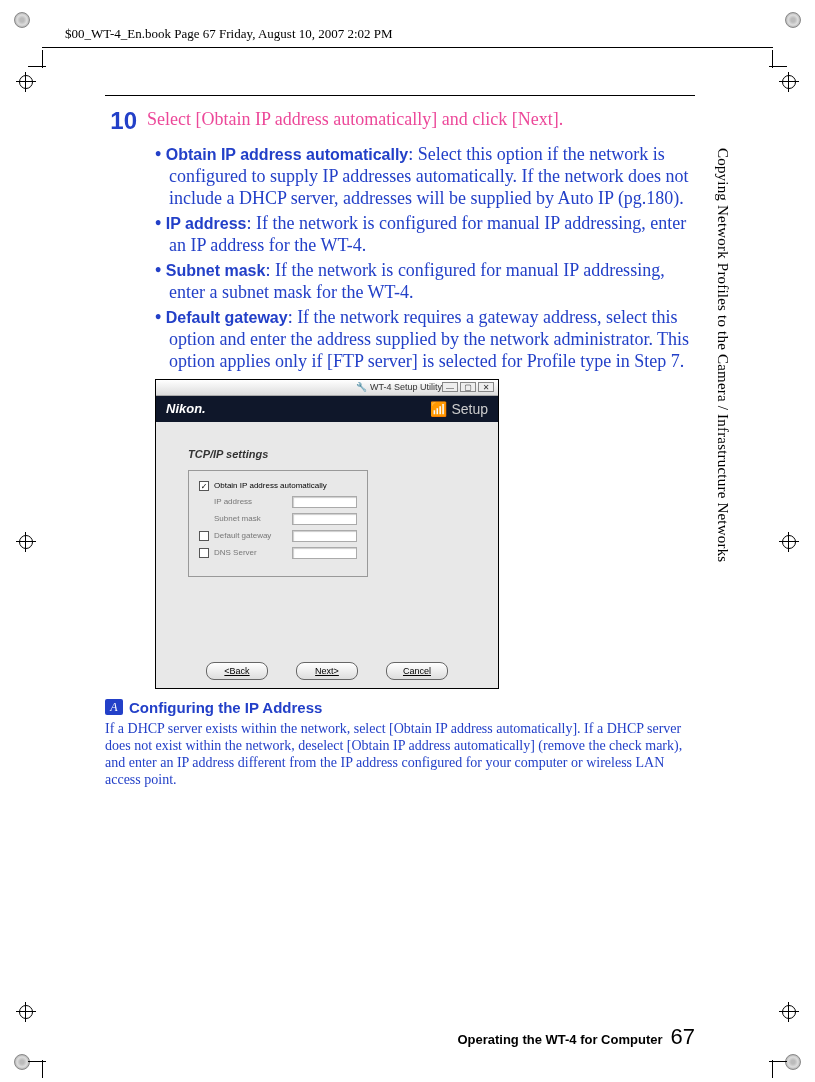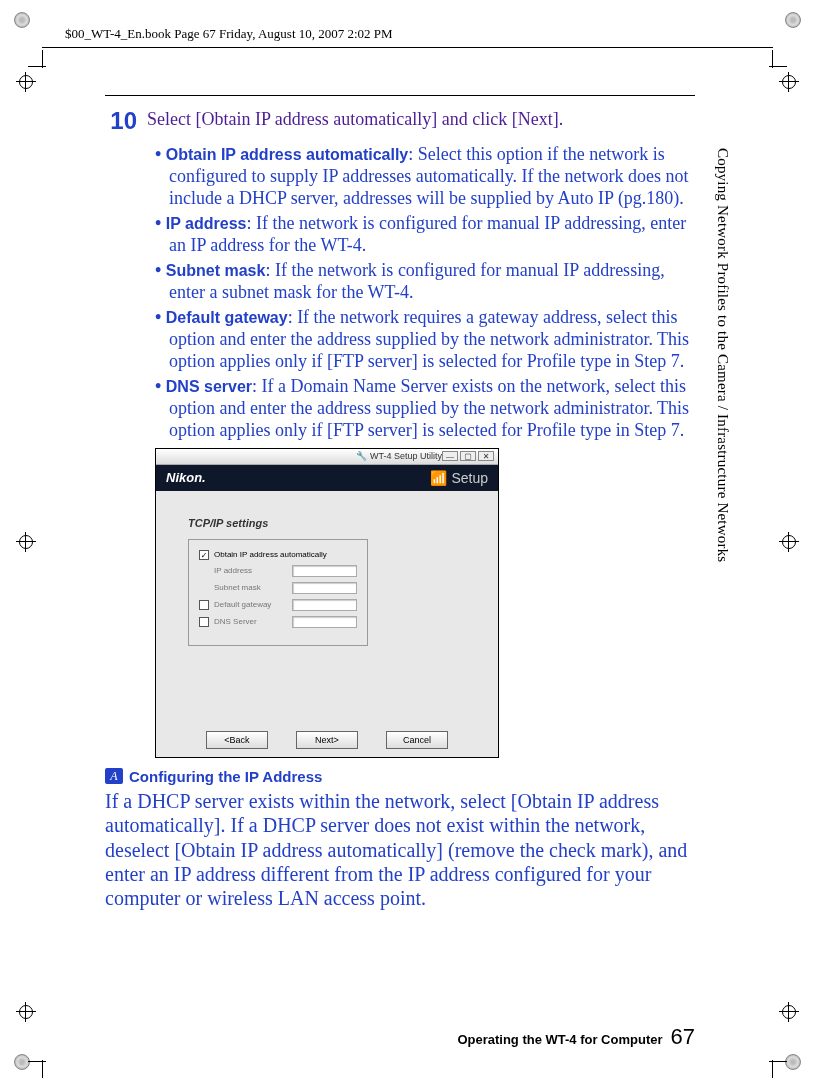--- a/index.html
+++ b/index.html
@@ -72,21 +72,21 @@
     font-weight: bold;
     font-size: 24px;
     color: #2340c8;
     width: 42px;
     text-align: right;
     padding-right: 10px;
     line-height: 1.1;
   }
   .step-text {
     flex: 1;
-    color: #4c1d95;
+    color: #ec4899;
     font-size: 18px;
     line-height: 1.25;
   }
   .bullets {
     margin-left: 50px;
     font-size: 18px;
     color: #2340c8;
     line-height: 1.22;
   }
   .bullets li { list-style: none; padding-left: 14px; text-indent: -14px; margin-bottom: 3px; }
@@ -136,39 +136,39 @@
     background: #e8e8e8;
     padding: 10px 10px 12px 10px;
     width: 180px;
     margin-left: 6px;
   }
   .ss-field { display:flex; align-items:center; margin-bottom:5px; font-size:8px; color:#777;}
   .ss-field .cb { width:10px; height:10px; border:1px solid #555; background:#fff; margin-right:5px; font-size:8px; text-align:center; line-height:9px; color:#000;}
   .ss-field .lbl { width:78px; }
   .ss-field .inp { flex:1; height:12px; border:1px solid #aaa; background:#fff; box-shadow: inset 1px 1px 1px #ccc;}
   .ss-buttons { display:flex; justify-content:center; gap:28px; padding:8px 0;}
-  .ss-buttons button { width:62px; height:18px; border:1px solid #666; background:linear-gradient(#fff,#ddd); font-size:9px; border-radius:0;}
+  .ss-buttons button { width:62px; height:18px; border:1px solid #666; background:linear-gradient(#fff,#ddd); font-size:9px; border-radius:8px;text-decoration:underline;}
   .ss-buttons .next { box-shadow: 0 0 0 1px #6aa outset; position:relative;}
   
   .note-row { display:flex; align-items:center; margin: 10px 0 4px 0; gap:6px;}
   .note-icon {
     width: 18px; height: 16px;
     background: #2340c8;
     color: #fff;
     font-size: 12px;
     text-align: center;
     line-height: 16px;
     border-radius: 2px;
     font-style: italic;
     font-family: Georgia, serif;
   }
   .note-title { color: #2340c8; font-weight: bold; font-family: Arial, sans-serif; font-size: 15px;}
   .note-body {
     color: #2340c8;
-    font-size: 20px;
+    font-size: 14px;
     line-height: 1.22;
     margin-left: 0;
   }
   .sidebar-text {
     position: absolute;
     right: 84px;
     top: 148px;
     writing-mode: vertical-rl;
     font-size: 15px;
     letter-spacing: 0.2px;
@@ -234,21 +234,20 @@
   <div class="step-row">
     <div class="step-num">10</div>
     <div class="step-text">Select [Obtain IP address automatically] and click [Next].</div>
   </div>
 
   <ul class="bullets">
     <li><b>Obtain IP address automatically</b><span>: Select this option if the network is configured to supply IP addresses automatically. If the network does not include a DHCP server, addresses will be supplied by Auto IP (pg.180).</span></li>
     <li><b>IP address</b><span>: If the network is configured for manual IP addressing, enter an IP address for the WT-4.</span></li>
     <li><b>Subnet mask</b><span>: If the network is configured for manual IP addressing, enter a subnet mask for the WT-4.</span></li>
     <li><b>Default gateway</b><span>: If the network requires a gateway address, select this option and enter the address supplied by the network administrator. This option applies only if [FTP server] is selected for Profile type in Step 7.</span></li>
-    <li><b>DNS server</b><span>: If a Domain Name Server exists on the network, select this option and enter the address supplied by the network administrator. This option applies only if [FTP server] is selected for Profile type in Step 7.</span></li>
   </ul>
 
   <div class="screenshot">
     <div class="ss-titlebar">
       <span>🔧 <span>WT-4 Setup Utility</span></span>
       <span class="ss-winbtns">
         <span>—</span>
         <span>▢</span>
         <span>✕</span>
       </span>

